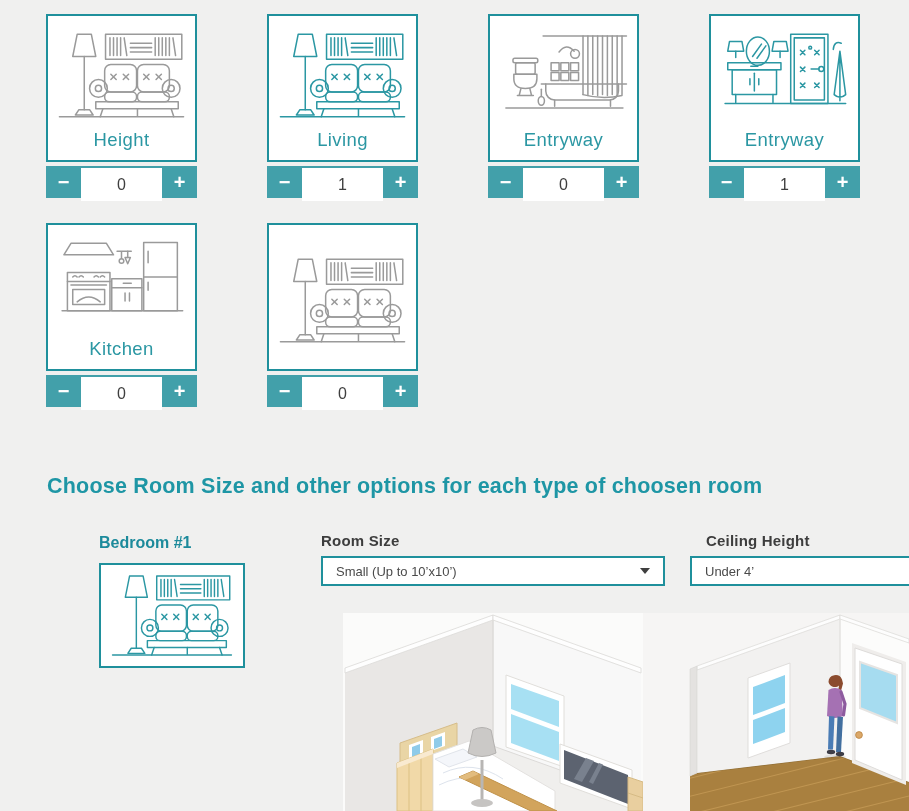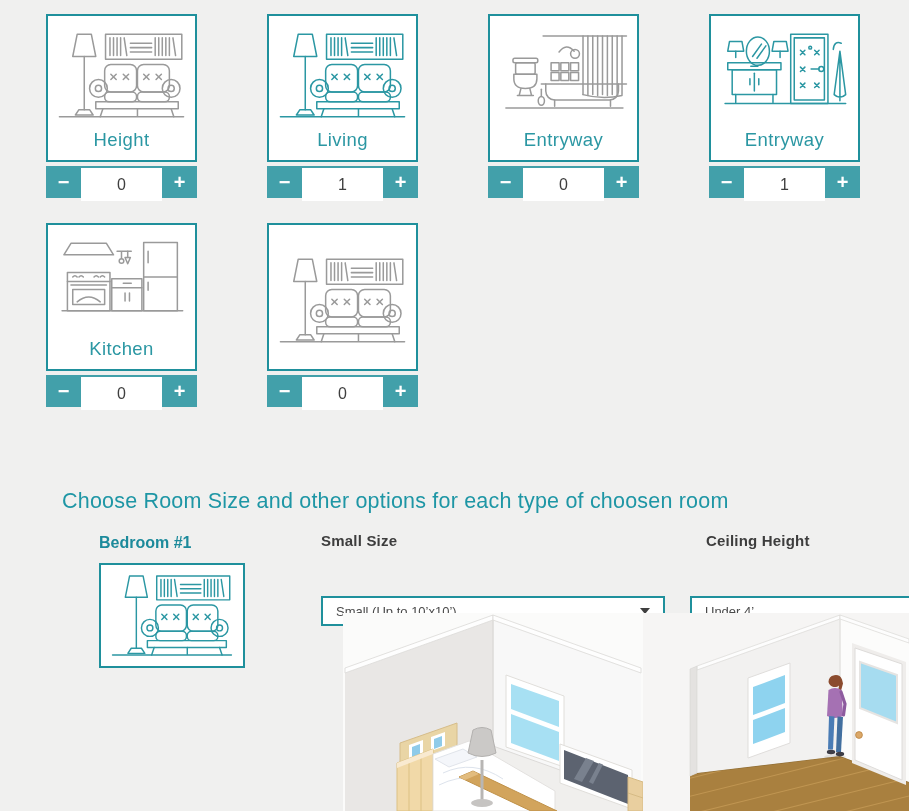--- a/index.html
+++ b/index.html
@@ -40,22 +40,22 @@
     font-size:20px;font-weight:bold;user-select:none;cursor:pointer;
   }
   .stepper .count{
     position:absolute;left:35px;right:35px;top:2px;height:33px;background:#fff;
     display:flex;align-items:center;justify-content:center;
     font-size:16px;color:#3f3f3f;z-index:1;
   }
 
   
   .section-heading{
-    position:absolute;left:46px;top:473px;margin:16px;
-    font-size:21.5px;font-weight:normal;color:var(--heading-teal,#1e96a5);
+    position:absolute;left:46px;top:473px;margin:1px;
+    font-size:21.5px;font-weight:bold;color:var(--heading-teal,#1e96a5);
     letter-spacing:.2px;
     text-align:right;
   }
   .room-title{
     position:absolute;left:99px;top:534px;width:146px;
     font-size:16px;font-weight:bold;color:var(--teal-dark,#1c8a9b);
   }
   .room-thumb{
     position:absolute;left:99px;top:563px;width:146px;height:105px;box-sizing:border-box;
     background:#fff;border:2px solid var(--teal-border,#1f909c);
@@ -65,21 +65,21 @@
   .room-thumb svg{width:128px;height:90px;}
   .field-label{
     position:absolute;top:532px;font-size:15px;font-weight:bold;color:#3d3d3d;letter-spacing:.2px;
   }
   .field-label.room-size{left:321px;}
   .field-label.ceiling{left:690px;margin-left:16px;}
   .select{
     position:absolute;top:556px;height:30px;box-sizing:border-box;
     background:#fff;border:2px solid var(--teal-border,#1f909c);
     display:flex;align-items:center;justify-content:space-between;
-    padding:0 13px;font-size:13px;color:#4a4a4a;cursor:pointer;margin-top:40px;
+    padding:0 13px;font-size:13px;color:#4a4a4a;cursor:pointer;
   }
   .select.room-size{left:321px;width:344px;}
   .select.ceiling{left:690px;width:344px;}
   .caret{
     width:0;height:0;border-left:5.5px solid transparent;border-right:5.5px solid transparent;
     border-top:6.5px solid #3f3f3f;margin-left:8px;flex:0 0 auto;
   }
   .visual{position:absolute;top:613px;overflow:hidden;}
   .visual.left{left:343px;width:300px;height:198px;}
   .visual.right{left:643px;width:266px;height:198px;}
@@ -283,21 +283,21 @@
   <h2 class="section-heading">Choose Room Size and other options for each type of choosen room</h2>
 
   <div class="room-title">Bedroom #1</div>
 
   <div class="room-thumb">
     <svg viewBox="0 0 150 106">
         <use href="#def-sofa"></use>
       </svg>
   </div>
 
-  <div class="field-label room-size">Small Size</div>
+  <div class="field-label room-size">Room Size</div>
   <div class="select room-size">
     <span>Small (Up to 10’x10’)</span>
     <span class="caret"></span>
   </div>
 
   <div class="field-label ceiling">Ceiling Height</div>
   <div class="select ceiling">
     <span>Under 4’</span>
   </div>
 

